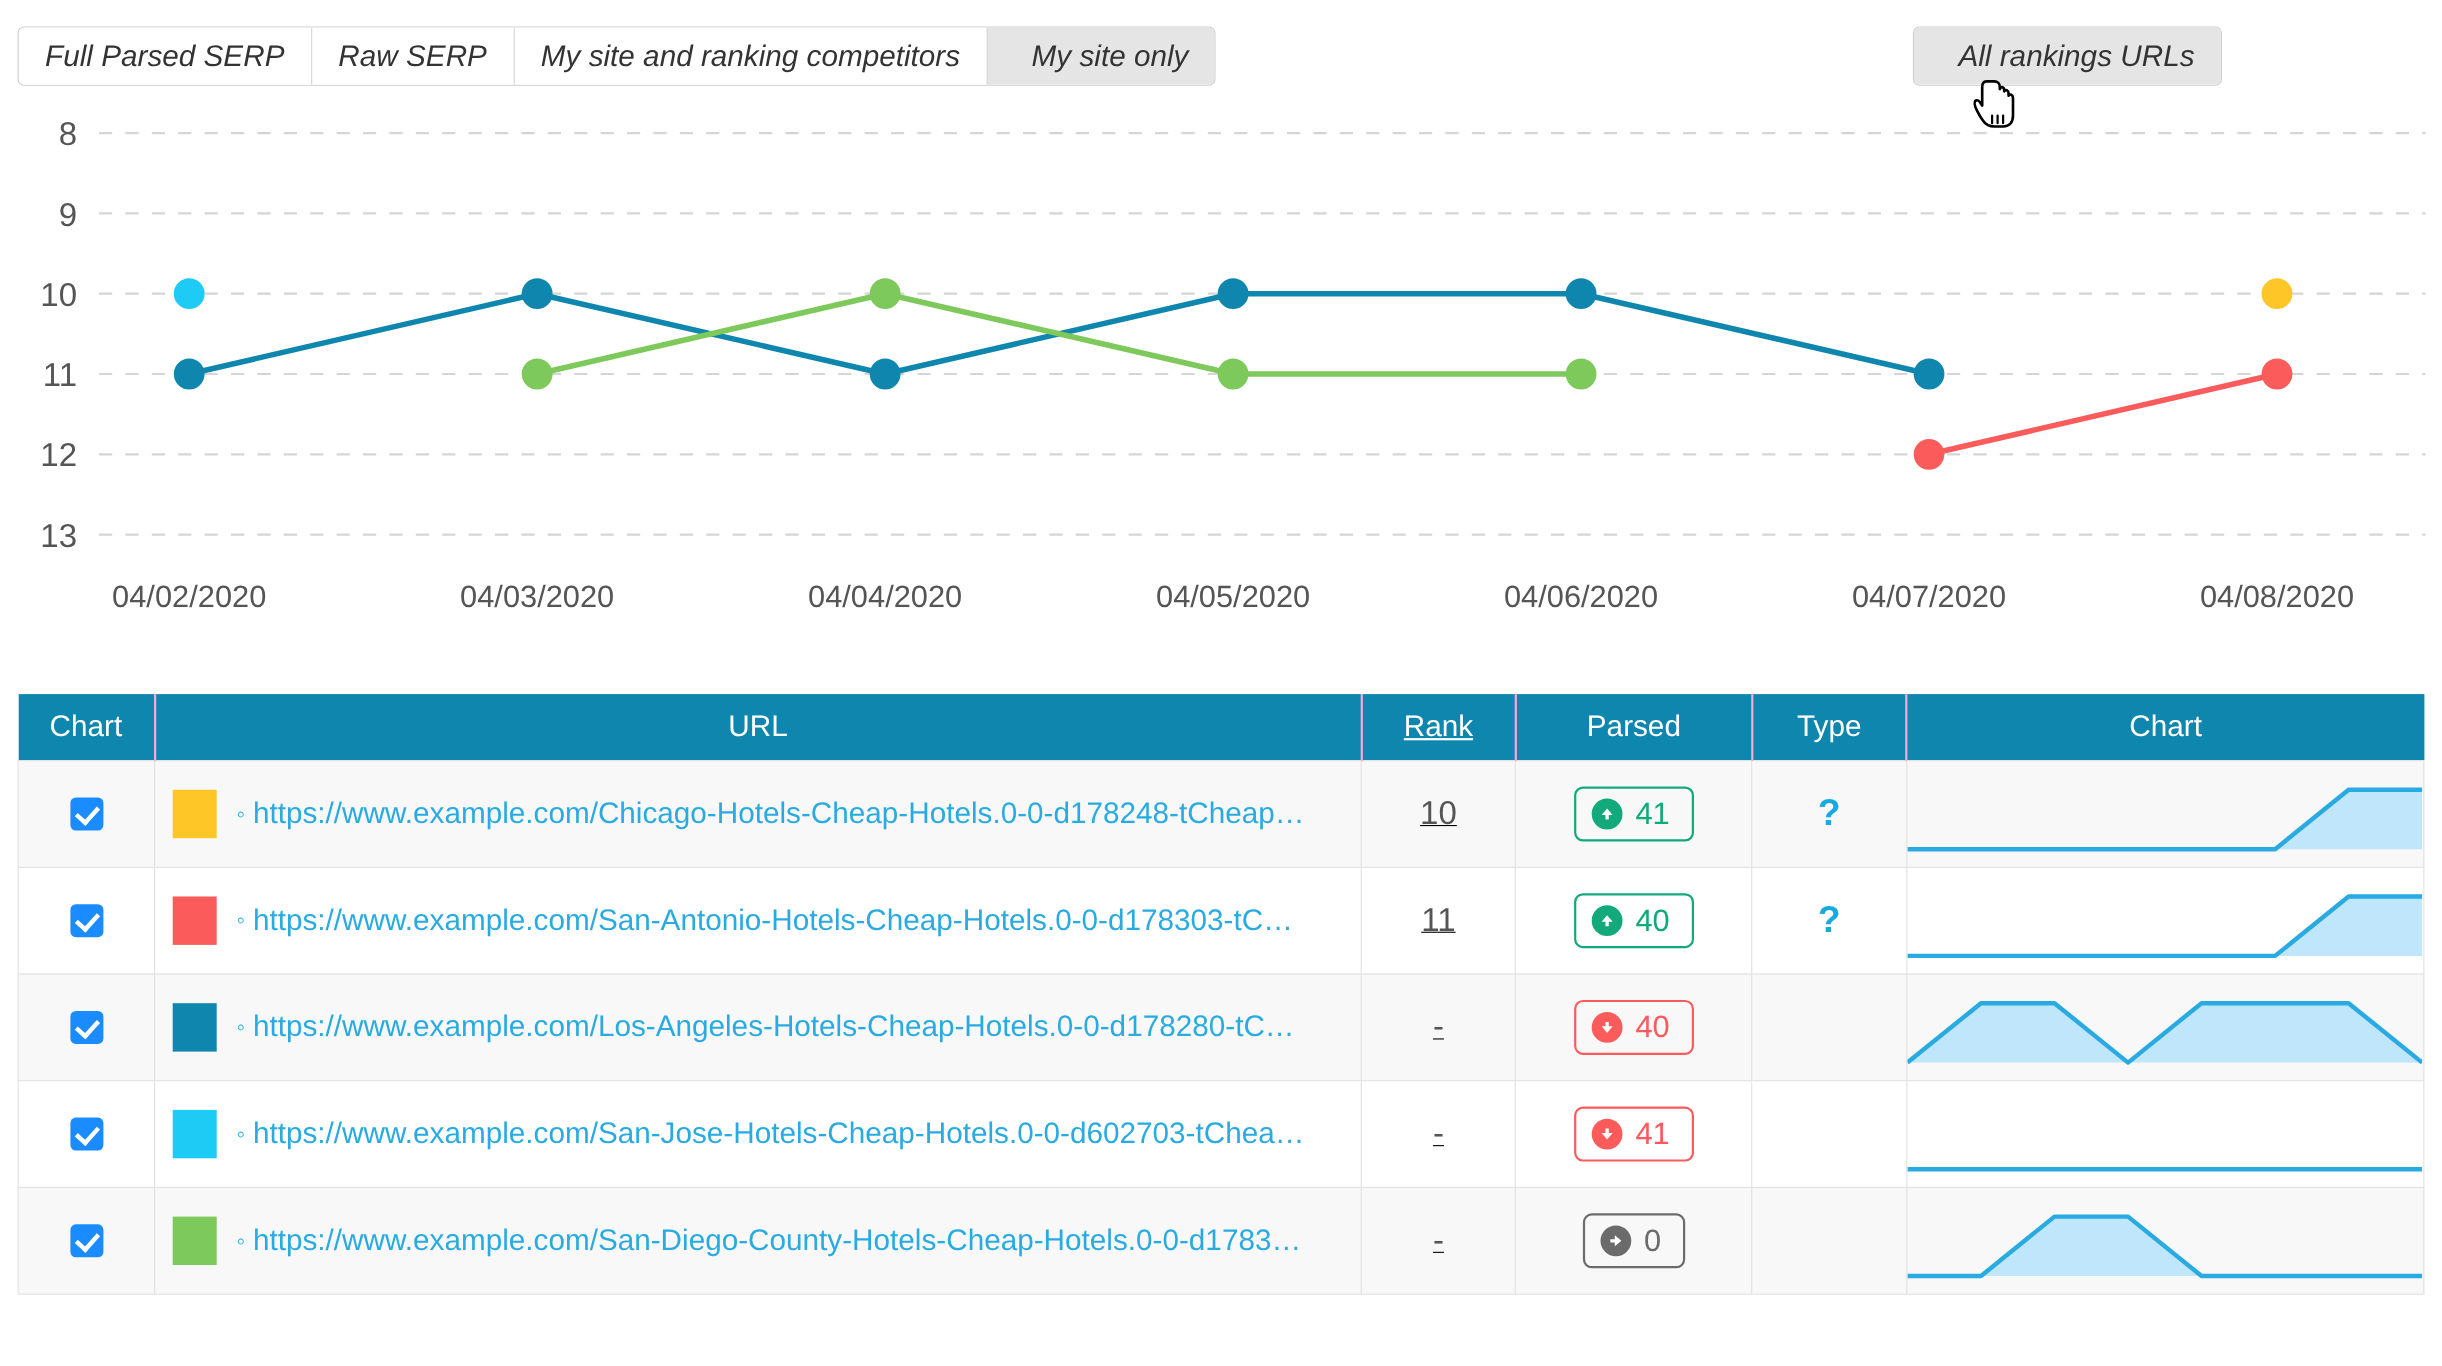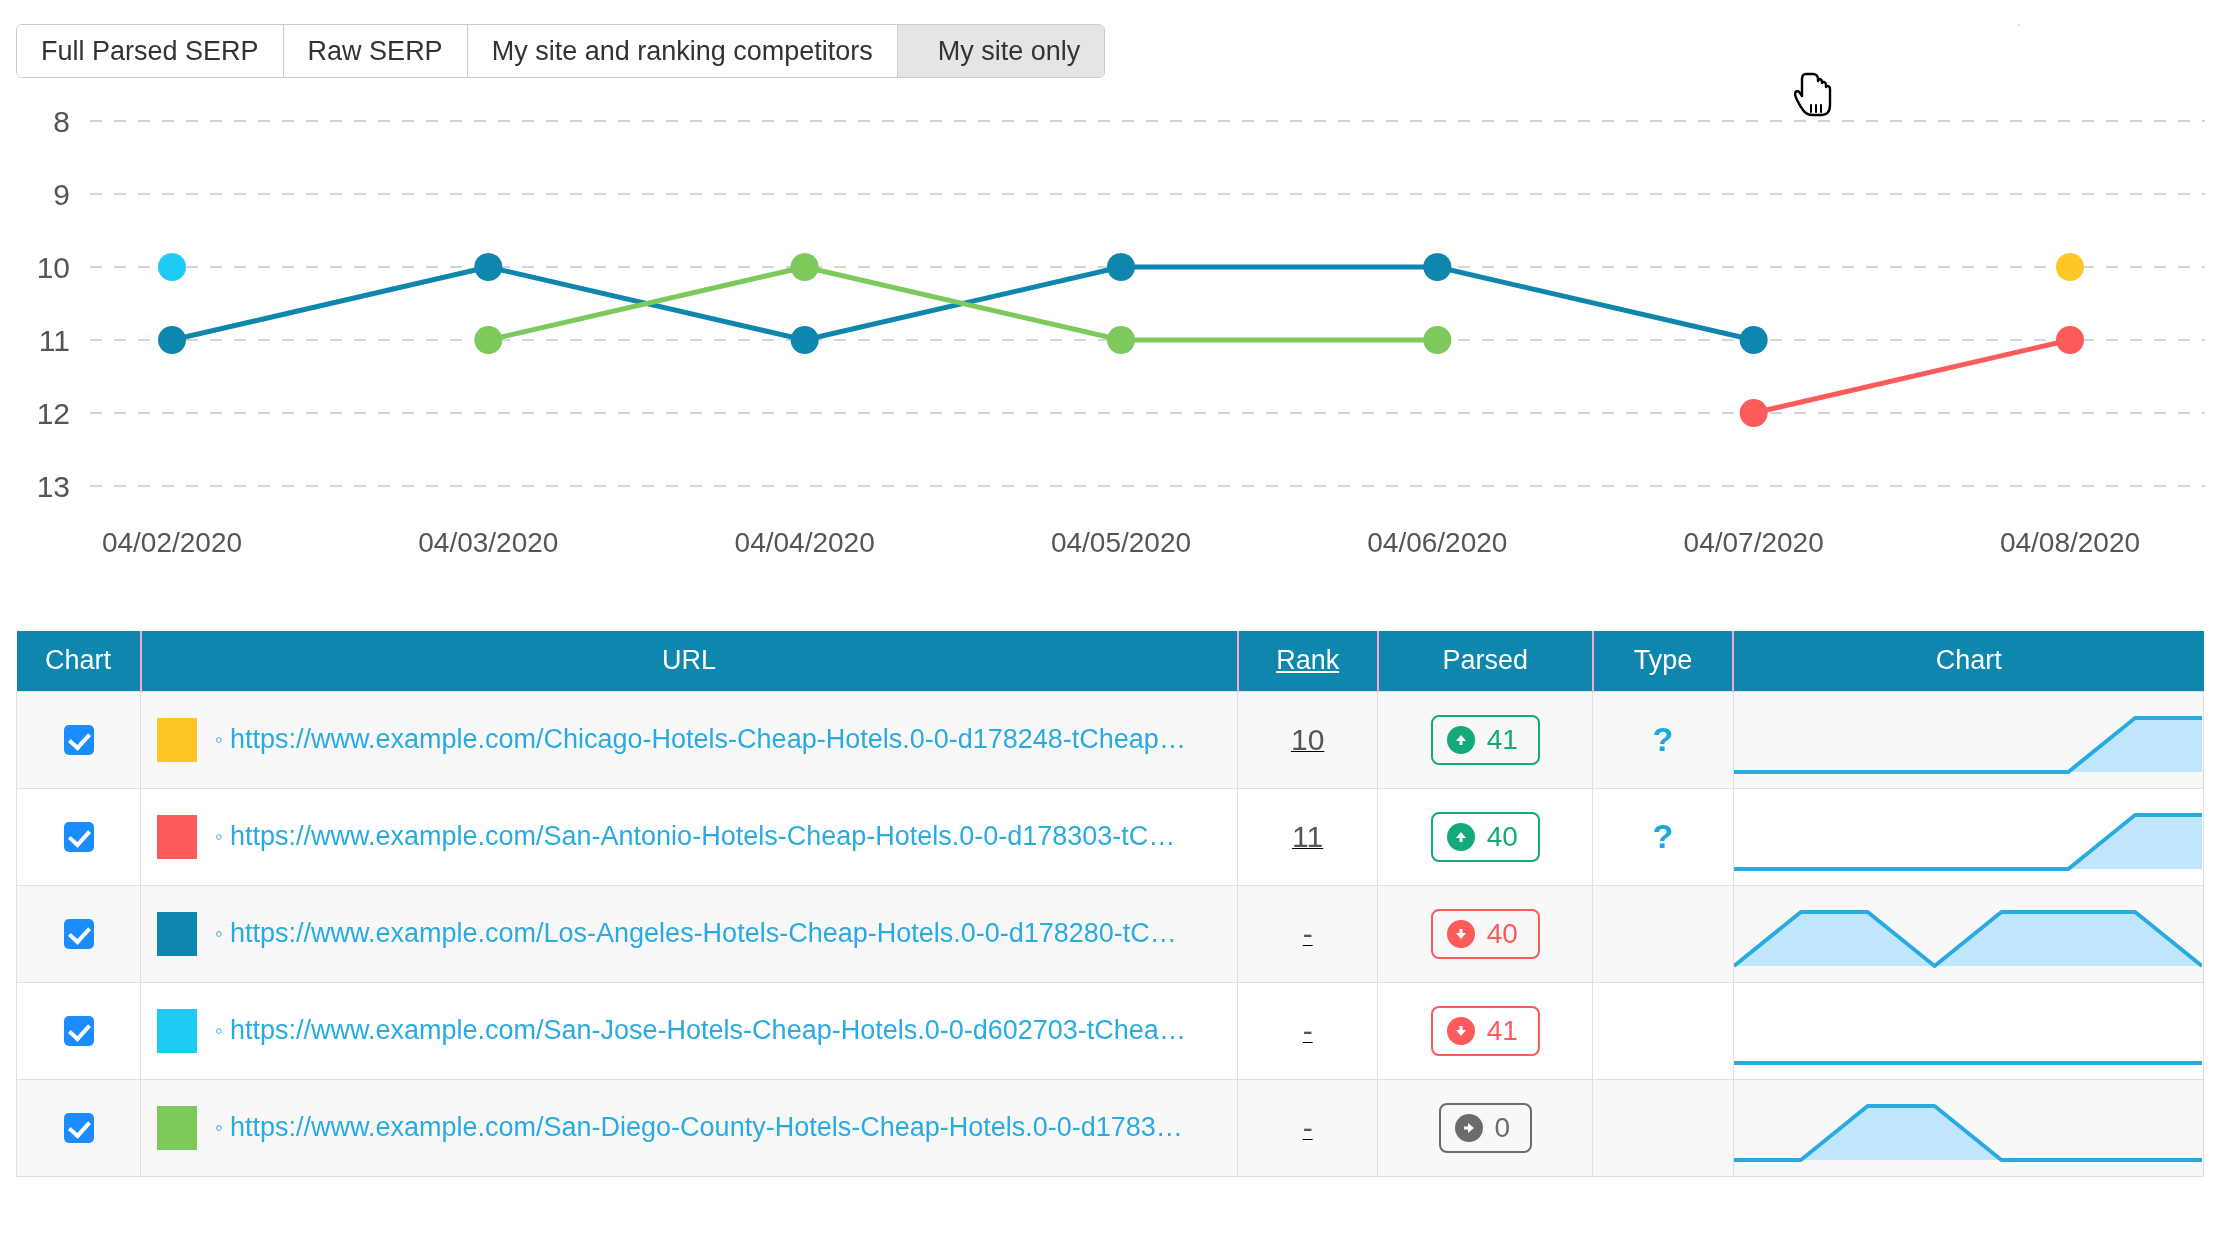--- a/index.html
+++ b/index.html
@@ -9,20 +9,21 @@
     background: #ffffff;
     font-family: "Liberation Sans", sans-serif;
     overflow: hidden;
   }
 
   
   .toolbar-row {
     position: relative;
     height: 86px;
     width: 2036px;
+    font-style: italic;
   }
   .btn-group {
     position: absolute;
     display: flex;
     border: 1px solid #cccccc;
     border-radius: 6px;
     overflow: hidden;
     background: #ffffff;
   }
   .btn-group.left { left: 16px; top: 24px; }
@@ -189,20 +190,21 @@
 <body>
 
 <div class="toolbar-row">
   <div class="btn-group left" id="left-group">
       <div class="seg-btn">Full Parsed SERP</div>
       <div class="seg-btn">Raw SERP</div>
       <div class="seg-btn">My site and ranking competitors</div>
       <div class="seg-btn active">My site only</div>
     </div>
   <div class="btn-group right" id="right-group">
+      <div class="seg-btn active">All rankings URLs</div>
     </div>
 
   <div class="cursor-hand">
     <svg width="40" height="46" viewBox="0 0 40 46">
       <path d="M12 2 C9 2 8 4 8 7 L8 24 L6 21 C4 18 1 19 1 22 C1 25 6 34 9 38 C11 41 14 43 19 43 L27 43 C33 43 36 39 36 33 L36 17 C36 14 33 13 32 15 L32 13 C32 10 29 9 28 11 L28 10 C28 7 25 6 24 9 L24 7 C24 4 22 2 19 2 Z" fill="#ffffff" stroke="#000000" stroke-width="2.4" stroke-linejoin="round"></path>
       <g stroke="#000000" stroke-width="2" stroke-linecap="round">
         <line x1="17" y1="33" x2="17" y2="40"></line>
         <line x1="22" y1="33" x2="22" y2="40"></line>
         <line x1="27" y1="33" x2="27" y2="40"></line>
       </g>

